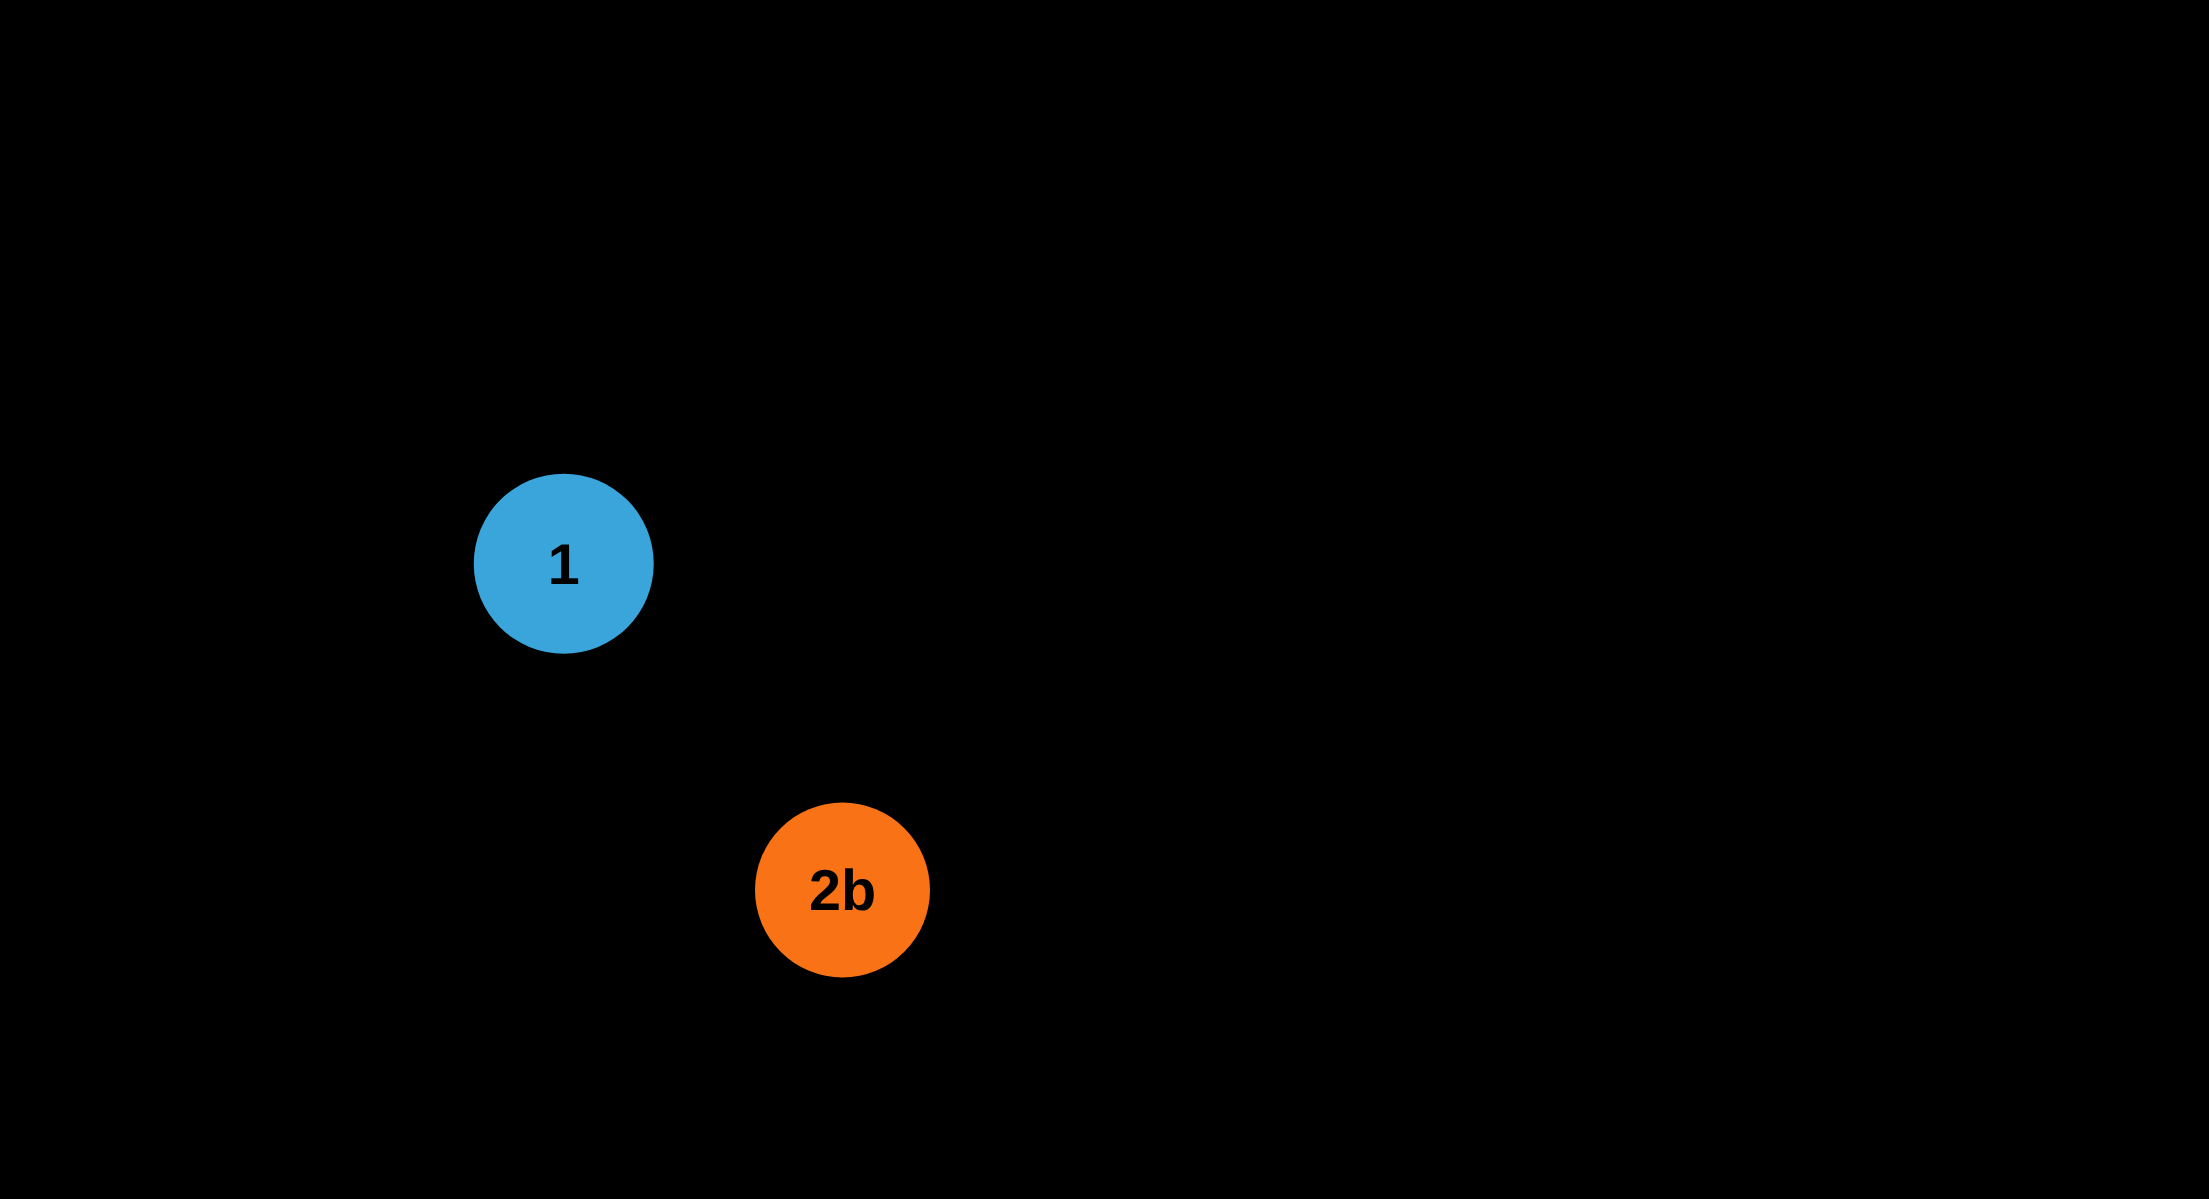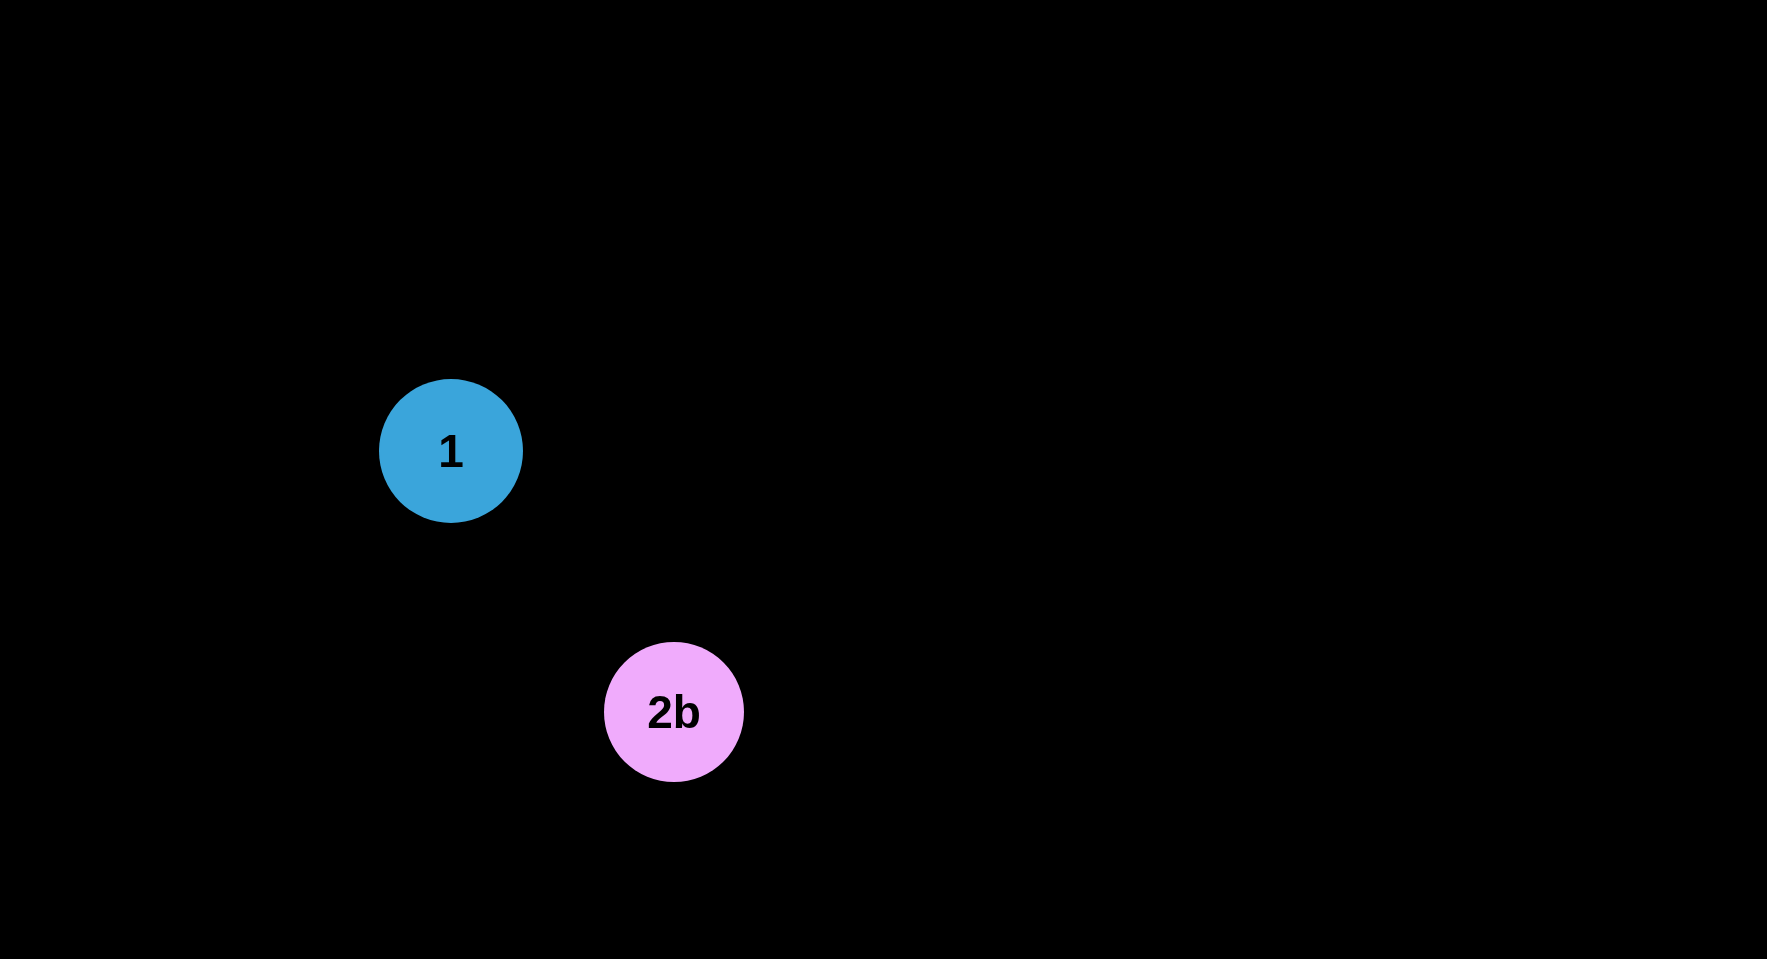--- a/index.html
+++ b/index.html
@@ -31,16 +31,16 @@
     user-select: none;
   }
 </style>
 </head>
 <body>
 
 <div class="canvas" style="background: rgb(0, 0, 0);">
   <div class="node" style="left: 379px; top: 379px; width: 144px; height: 144px; background: rgb(58, 165, 219);">
     <span class="node-label" style="color: rgb(0, 0, 0);">1</span>
   </div>
-  <div class="node" style="left: 604px; top: 642px; width: 140px; height: 140px; background: #f0abfc;">
+  <div class="node" style="left: 604px; top: 642px; width: 140px; height: 140px; background: #f97316;">
     <span class="node-label" style="color: rgb(0, 0, 0);">2b</span>
   </div>
 </div>
 
 </body></html>

